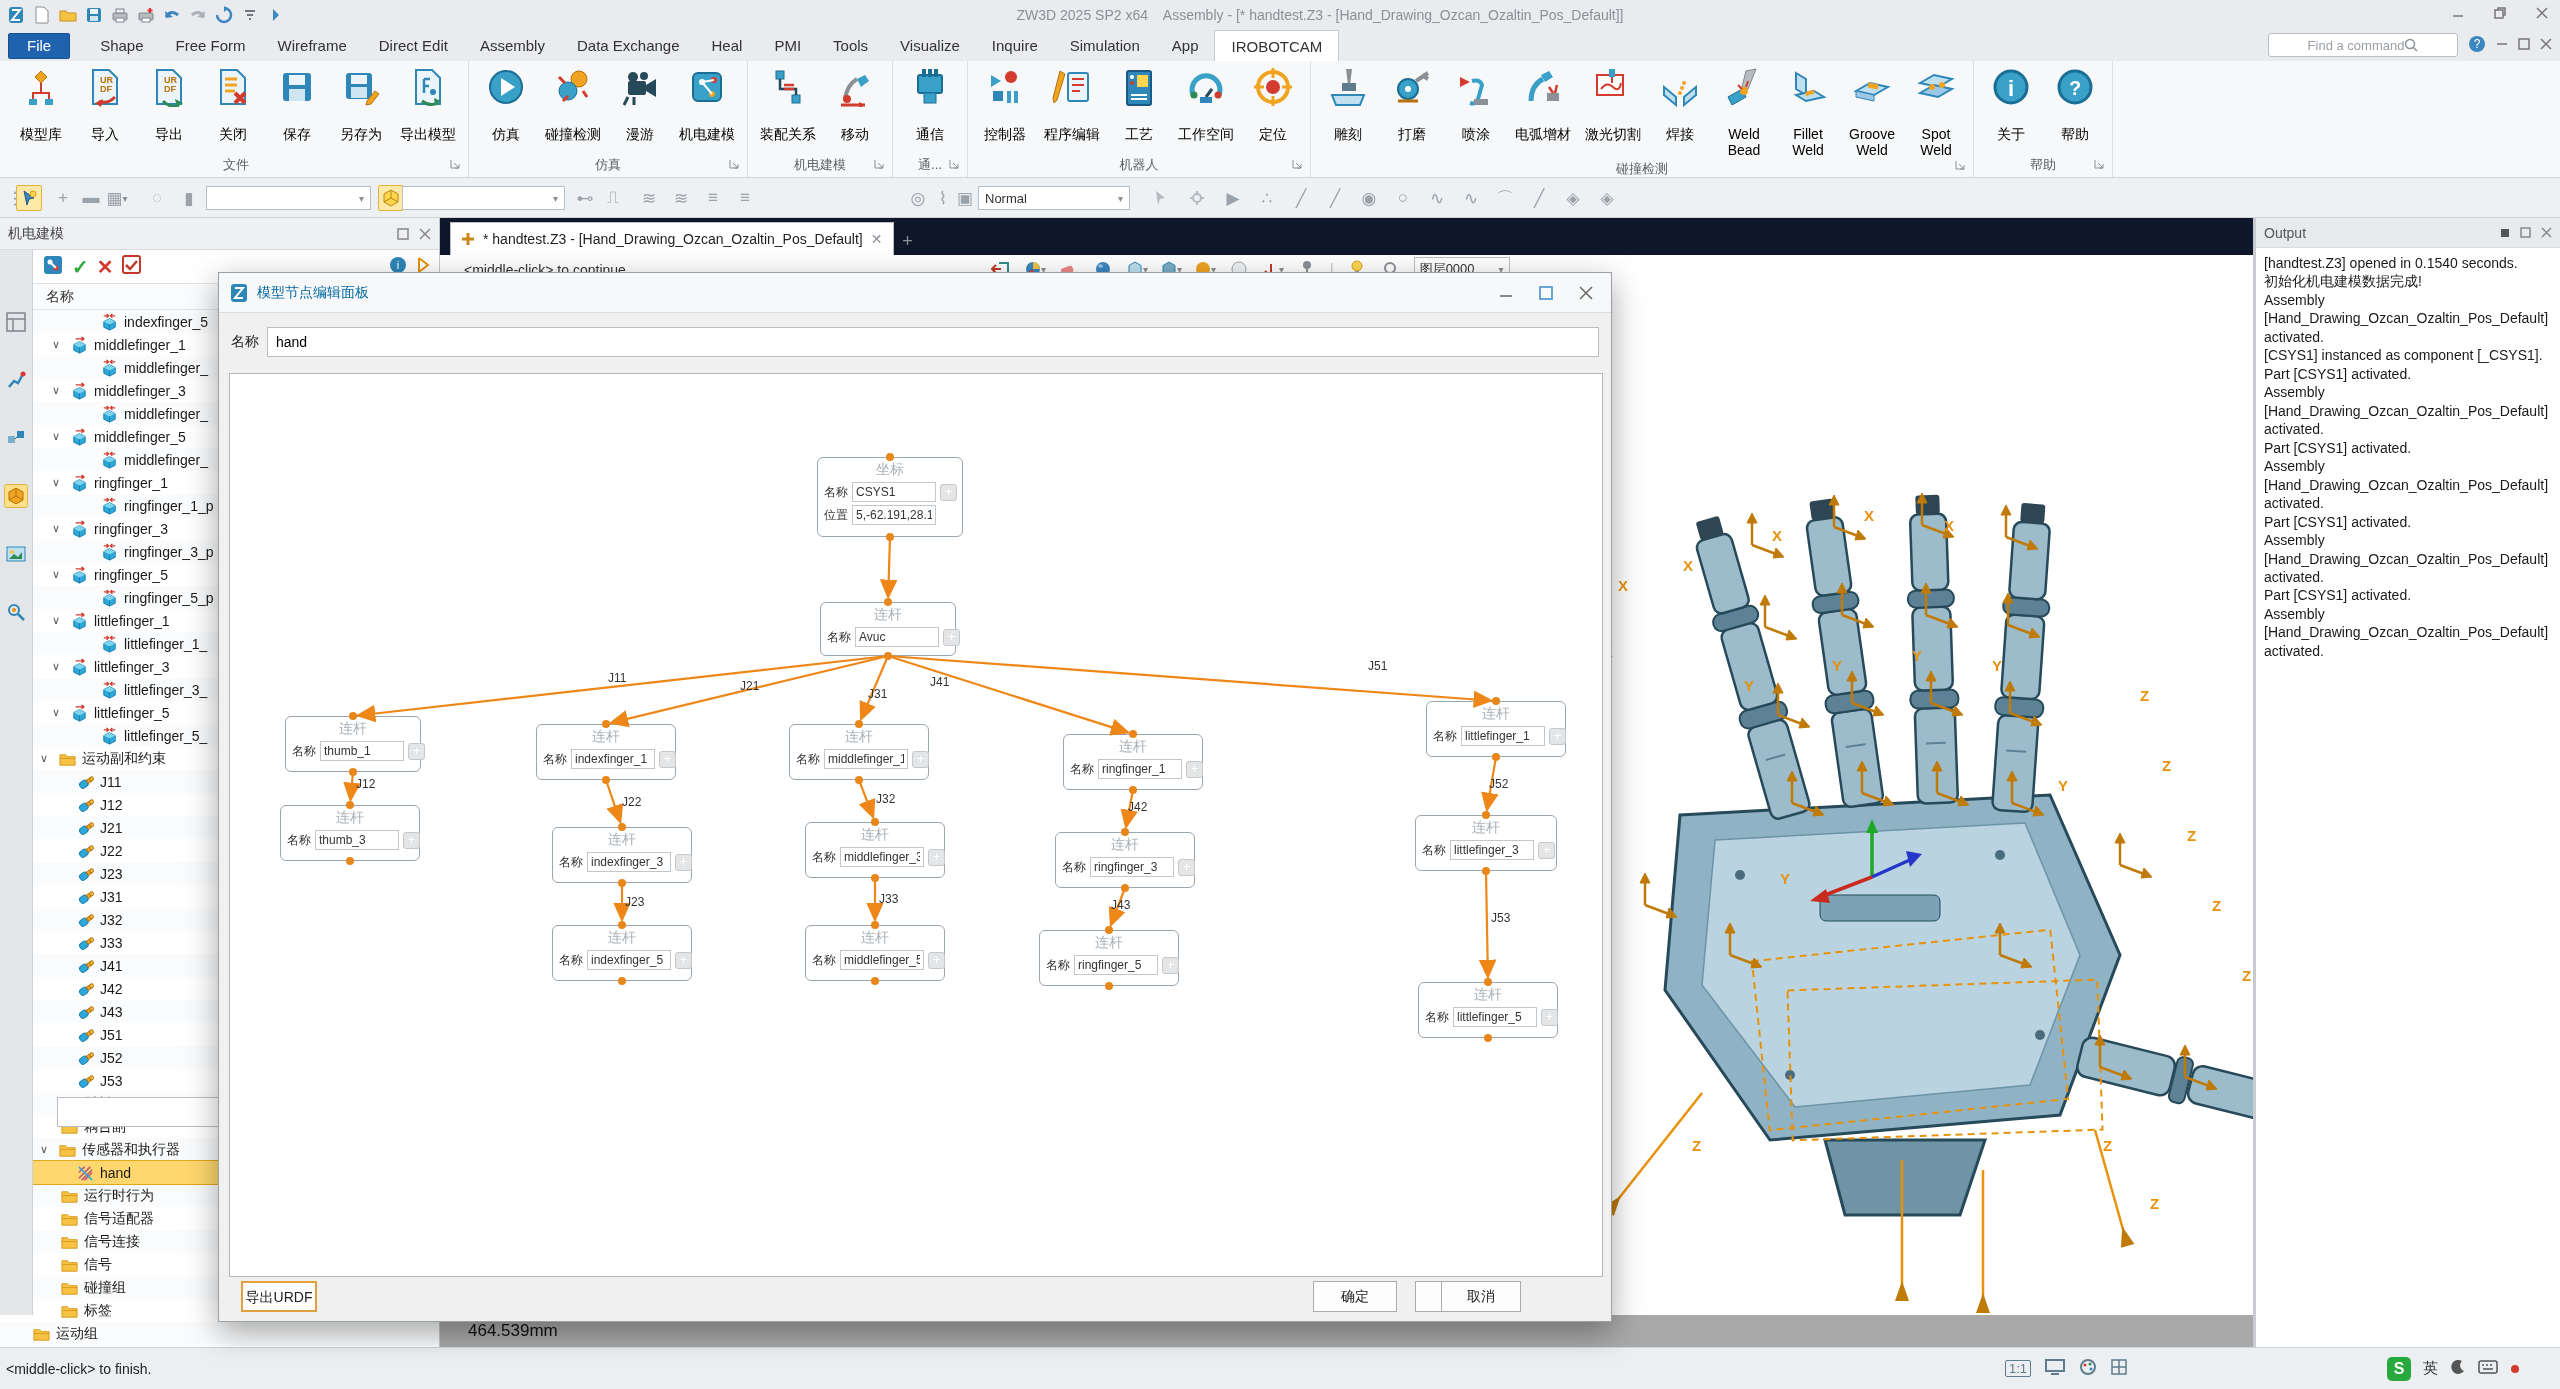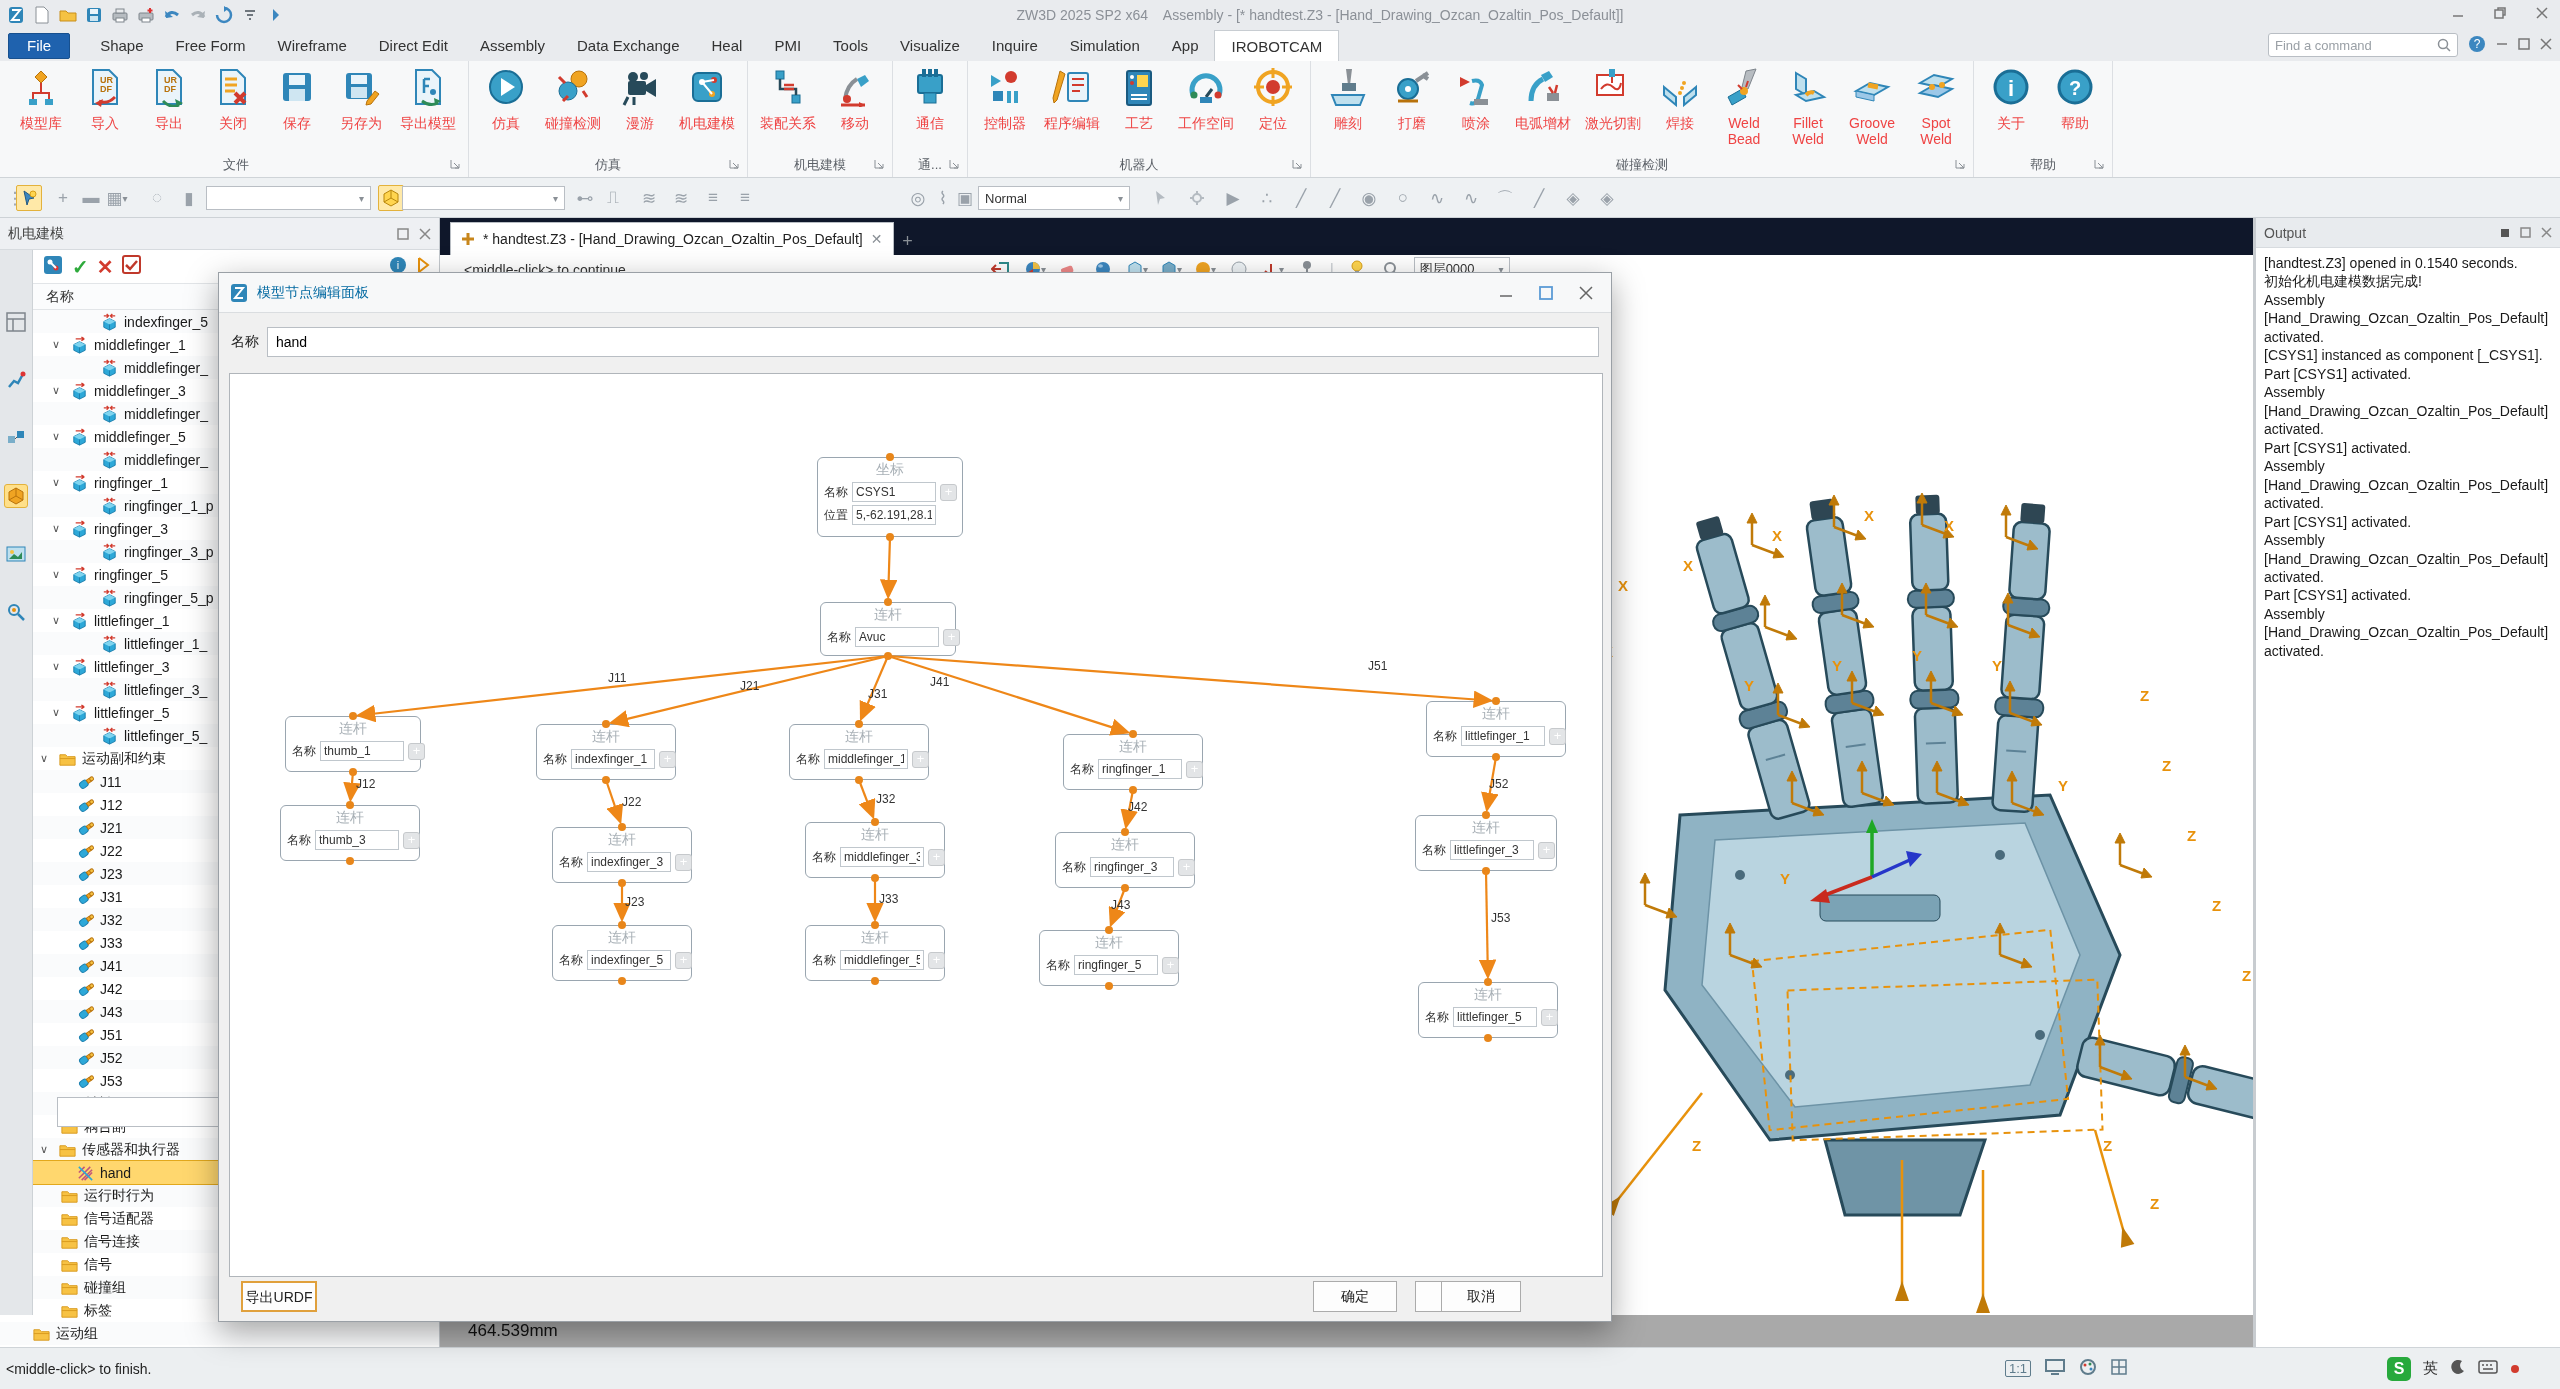--- a/index.html
+++ b/index.html
@@ -14,30 +14,30 @@
   #win-btns { position:absolute; right:6px; top:2px; display:flex; gap:18px; color:#777; font-size:14px; }
   .winglyph { width:24px; height:22px; display:flex; align-items:center; justify-content:center; }
 
   
   #menubar { position:absolute; left:0; top:30px; width:2560px; height:31px; background:#e9ebee; display:flex; align-items:center; }
   #menu-items { display:flex; align-items:center; height:100%; padding-left:8px; }
   .menu-item { padding:0 16px; height:100%; display:flex; align-items:center; color:#333; font-size:15px; cursor:default; white-space:nowrap; }
   .menu-item.file { background:#1f62ae; color:#fff; border:1px solid #17508f; height:26px; margin-right:14px; padding:0 18px; border-radius:2px; }
   .menu-item.active { background:#fff; border:1px solid #c8cdd2; border-bottom:none; height:100%; }
   #menu-right { position:absolute; right:8px; top:33px; display:flex; align-items:center; gap:10px; }
-  #find-box { width:190px; height:24px; background:#fff; border:1px solid #b9bec4; border-radius:3px; display:flex; align-items:center; padding:0 6px; color:#9aa0a6; font-size:13px; justify-content:space-between; }
+  #find-box { width:190px; height:24px; background:#fff; border:1px solid #b9bec4; border-radius:3px; display:flex; align-items:center; padding:0 6px; color:#9aa0a6; font-size:13px; justify-content:center; }
 
   
   #ribbon { position:absolute; left:0; top:61px; width:2560px; height:117px; background:#f7f8f9; border-bottom:1px solid #cfd4d8; }
   #ribbon-groups { display:flex; height:100%; padding-left:4px; }
   .rgroup { display:flex; flex-direction:column; border-right:1px solid #dcdfe3; padding:4px 6px 0 6px; }
   .rbtns { display:flex; flex:1; align-items:flex-start; gap:2px; }
   .rbtn { display:flex; flex-direction:column; align-items:center; min-width:62px; padding:2px 6px; cursor:default; }
   .rbtn svg { width:40px; height:40px; }
-  .rbtn .rlbl { font-size:14px; color:#ef4444; text-align:center; line-height:1.15; margin-top:8px; white-space:pre-line; }
+  .rbtn .rlbl { font-size:14px; color:#000000; text-align:center; line-height:1.15; margin-top:19px; white-space:pre-line; }
   .rgroup-footer { display:flex; align-items:center; justify-content:center; position:relative; height:24px; }
   .rgroup-footer .glbl { font-size:13px; color:#5a5f66; }
   .rgroup-footer .expander { position:absolute; right:2px; bottom:5px; }
 
   
   #toolbar2 { position:absolute; left:0; top:178px; width:2560px; height:40px; background:#eef1f3; border-bottom:1px solid #cdd2d6; }
   .t2i { position:absolute; top:7px; width:26px; height:26px; display:flex; align-items:center; justify-content:center; color:#9aa2aa; font-size:17px; }
   .t2i.hl { background:#ffe9a8; border:1px solid #e3b23c; border-radius:2px; }
   .t2combo { position:absolute; top:8px; height:24px; background:#fff; border:1px solid #b9bec4; display:flex; align-items:center; justify-content:space-between; padding:0 6px; font-size:13px; color:#333; }
   .carr { color:#8a9096; font-size:10px; }

